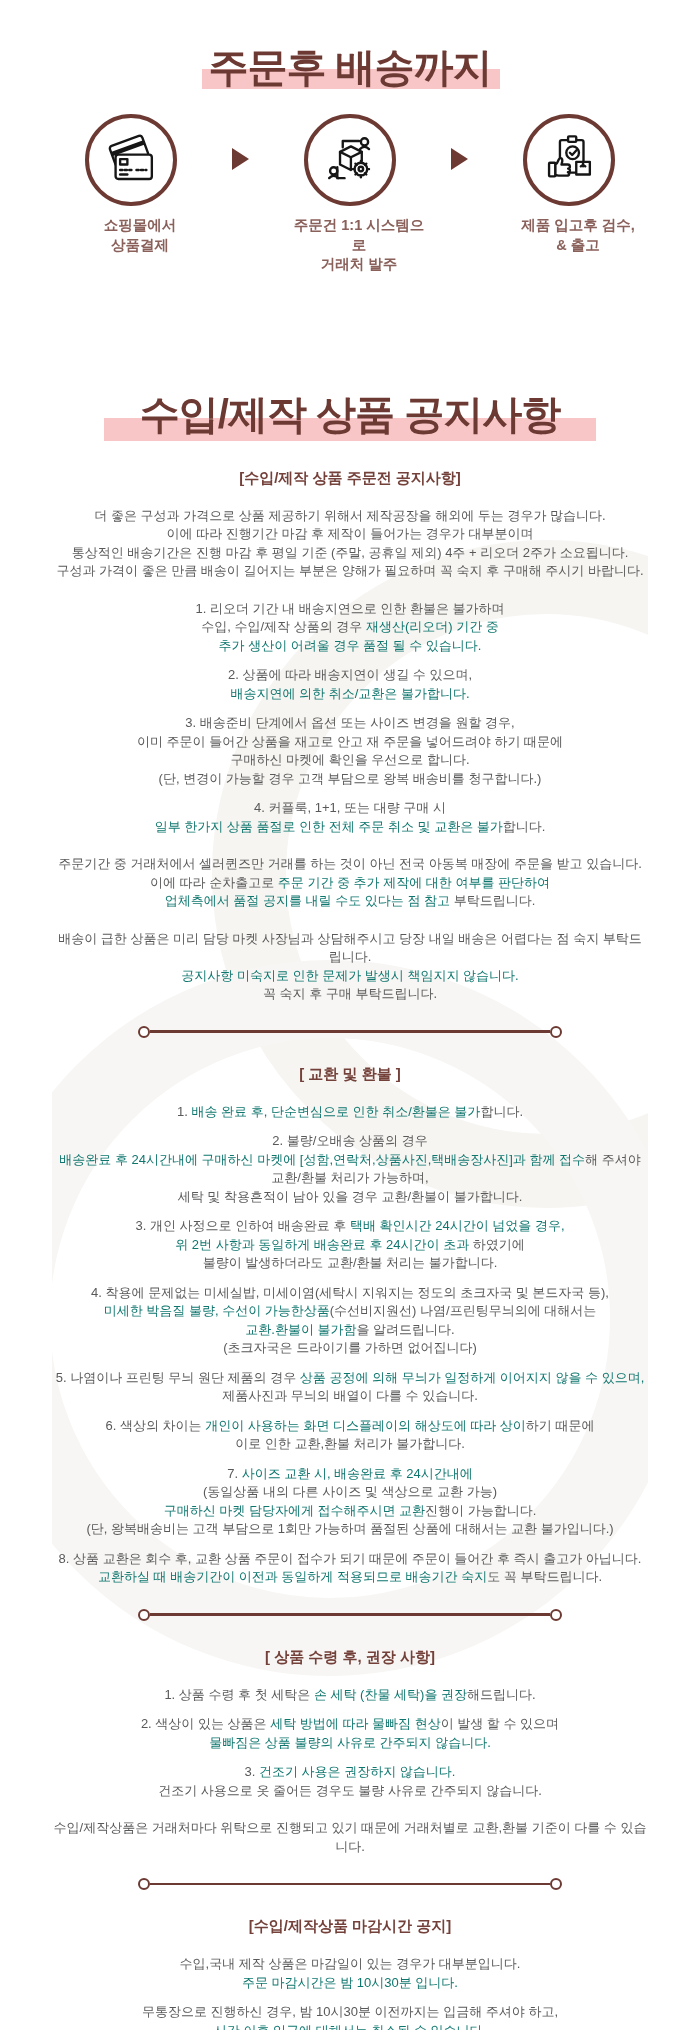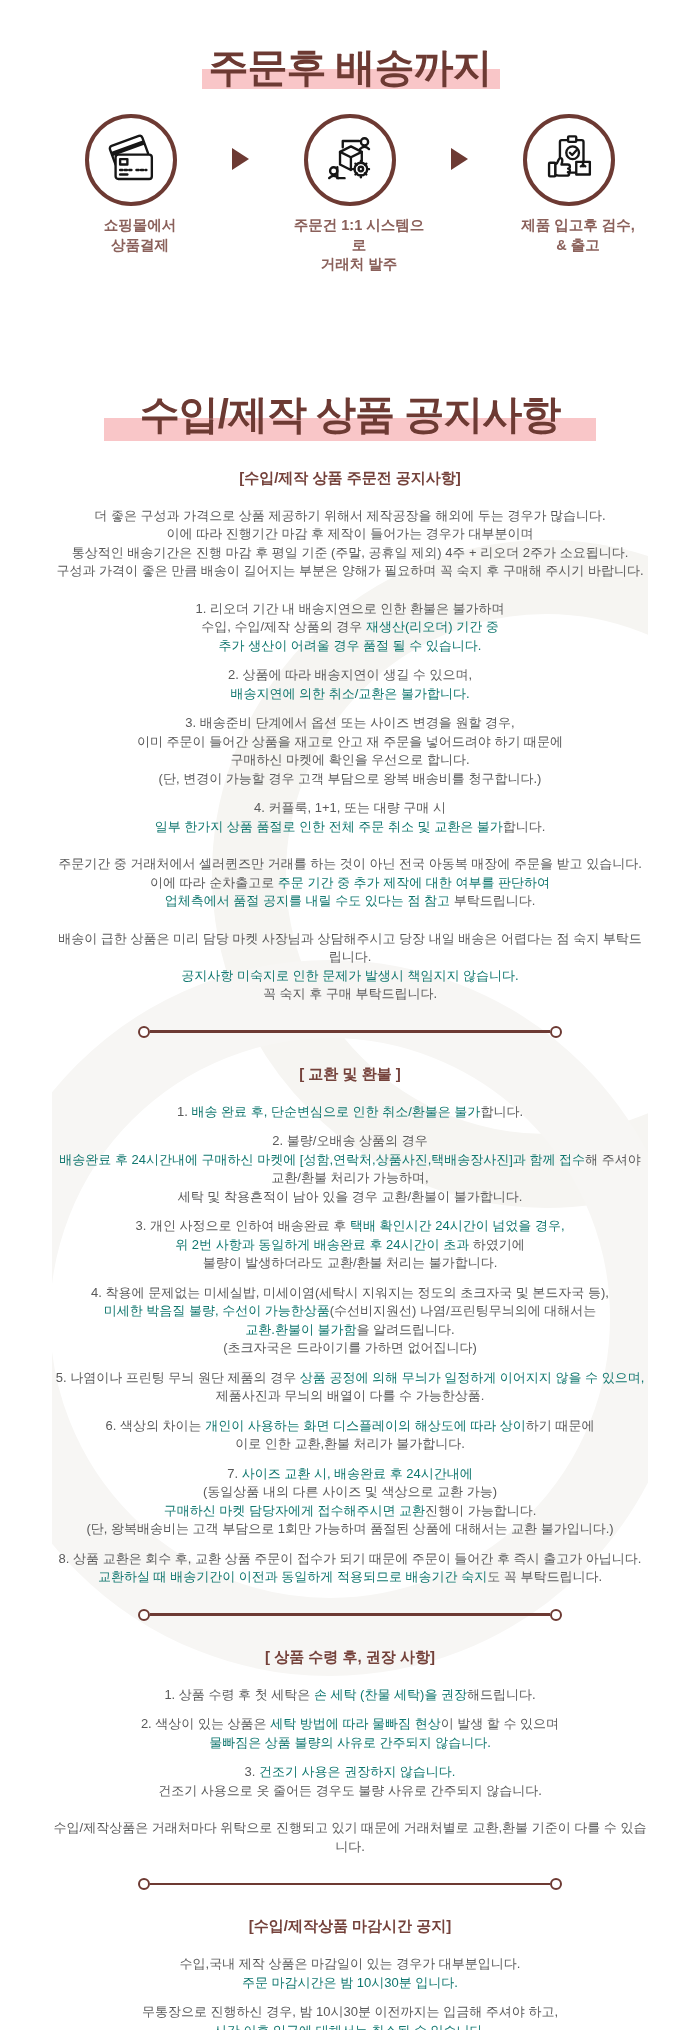--- a/index.html
+++ b/index.html
@@ -198,21 +198,21 @@
             <div class="line"><span class="seg">불량이 발생하더라도 교환/환불 처리는 불가합니다.</span></div>
           </div>
           <div class="block">
             <div class="line"><span class="seg">4. 착용에 문제없는 미세실밥, 미세이염(세탁시 지워지는 정도의 초크자국 및 본드자국 등),</span></div>
             <div class="line"><span class="seg red">미세한 박음질 불량, 수선이 가능한상품</span><span class="seg">(수선비지원선) 나염/프린팅무늬의에 대해서는</span></div>
             <div class="line"><span class="seg red">교환.환불이 불가함</span><span class="seg">을 알려드립니다.</span></div>
             <div class="line"><span class="seg">(초크자국은 드라이기를 가하면 없어집니다)</span></div>
           </div>
           <div class="block">
             <div class="line"><span class="seg">5. 나염이나 프린팅 무늬 원단 제품의 경우 </span><span class="seg red">상품 공정에 의해 무늬가 일정하게 이어지지 않을 수 있으며,</span></div>
-            <div class="line"><span class="seg">제품사진과 무늬의 배열이 다를 수 가능한상품.</span></div>
+            <div class="line"><span class="seg">제품사진과 무늬의 배열이 다를 수 있습니다.</span></div>
           </div>
           <div class="block">
             <div class="line"><span class="seg">6. 색상의 차이는 </span><span class="seg red">개인이 사용하는 화면 디스플레이의 해상도에 따라 상이</span><span class="seg">하기 때문에</span></div>
             <div class="line"><span class="seg">이로 인한 교환,환불 처리가 불가합니다.</span></div>
           </div>
           <div class="block">
             <div class="line"><span class="seg">7. </span><span class="seg red">사이즈 교환 시, 배송완료 후 24시간내에</span></div>
             <div class="line"><span class="seg">(동일상품 내의 다른 사이즈 및 색상으로 교환 가능)</span></div>
             <div class="line"><span class="seg red">구매하신 마켓 담당자에게 접수해주시면 교환</span><span class="seg">진행이 가능합니다.</span></div>
             <div class="line"><span class="seg">(단, 왕복배송비는 고객 부담으로 1회만 가능하며 품절된 상품에 대해서는 교환 불가입니다.)</span></div>

